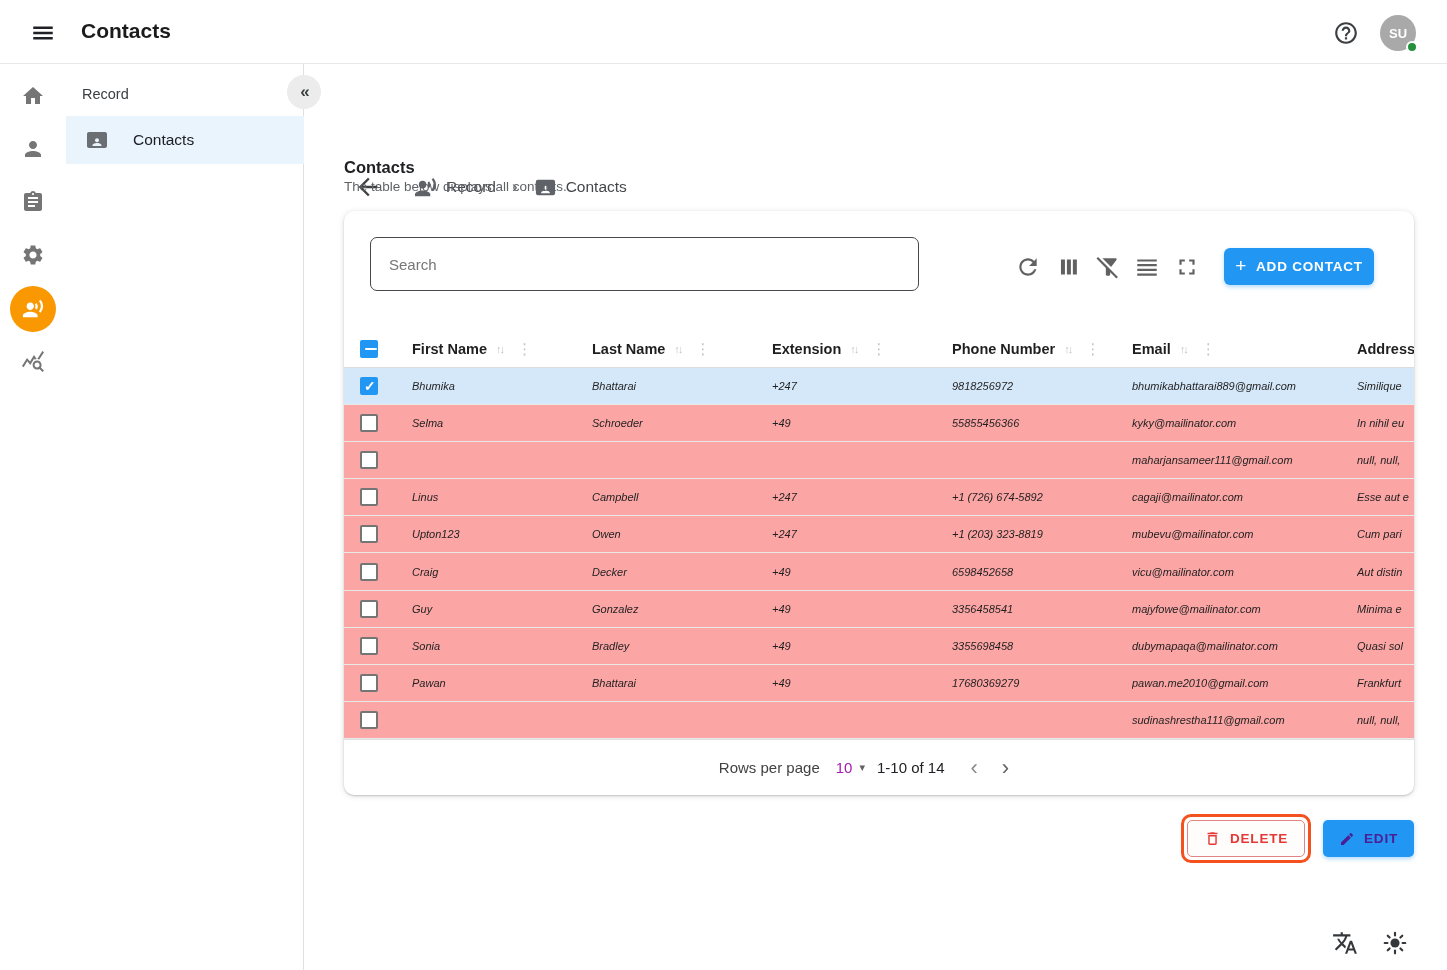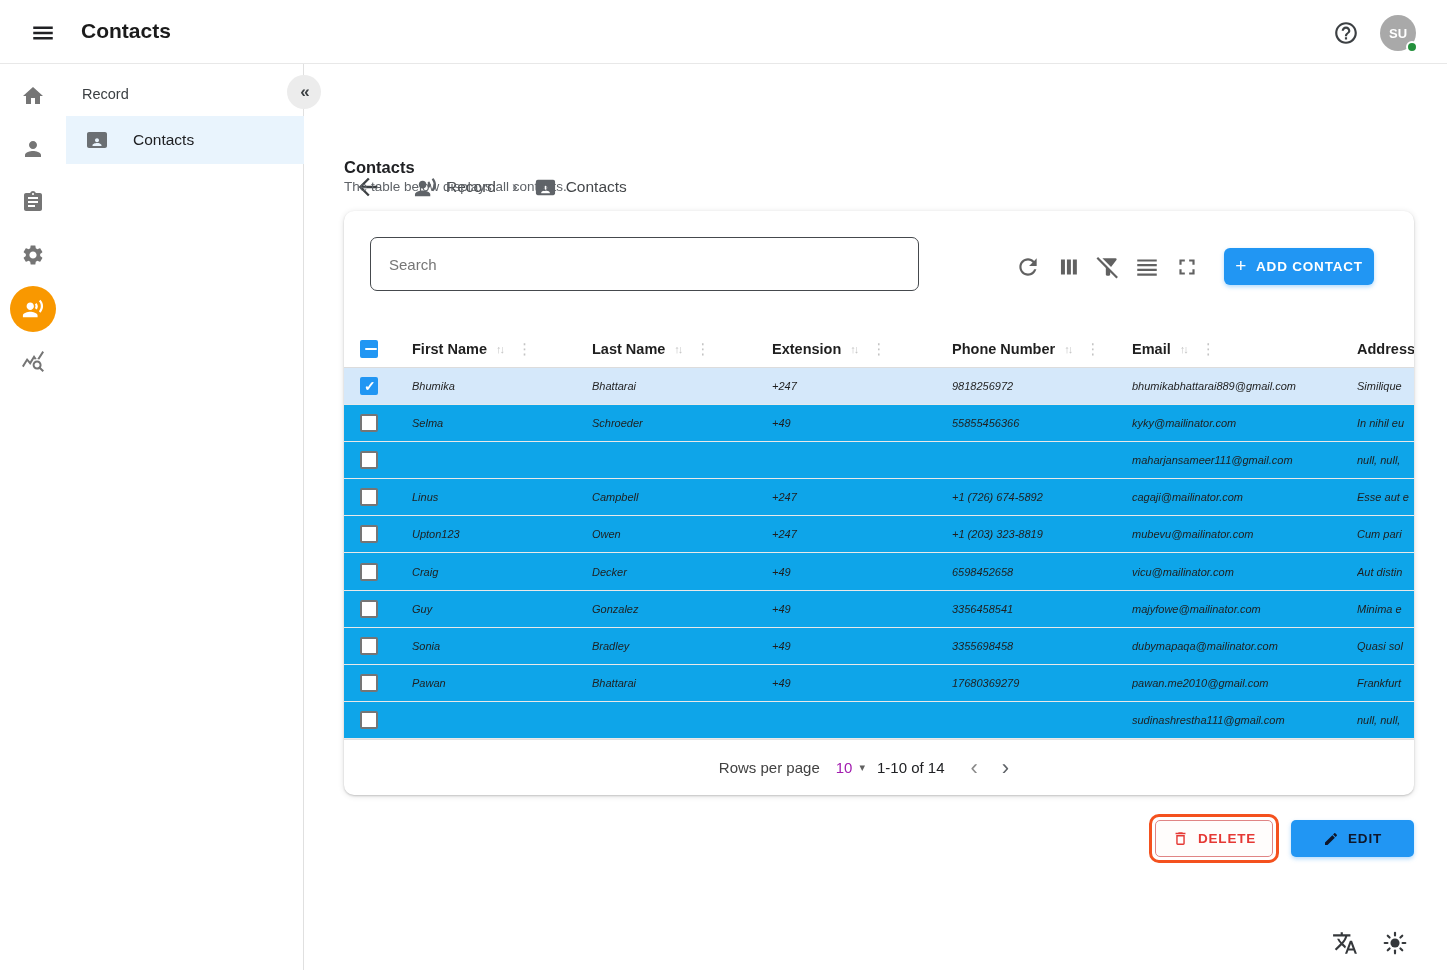--- a/index.html
+++ b/index.html
@@ -65,21 +65,21 @@
   .add-btn .plus { font-size:19px; font-weight:400; margin-top:-2px; }
 
   
   .grid-row { display:grid; grid-template-columns:68px 180px 180px 180px 180px 225px 180px; align-items:center; }
   .thead { position:absolute; left:0; top:119px; width:1070px; height:38px; border-bottom:1px solid #dcdcdc; }
   .th { display:flex; align-items:center; font-size:14.5px; font-weight:700; color:#1f1f1f; white-space:nowrap;
     overflow:visible; cursor:pointer; }
   .sort-ic { font-size:11px; color:#c4c4c4; margin-left:9px; letter-spacing:-2px; }
   .col-menu { font-size:15px; color:#c4c4c4; margin-left:14px; font-weight:400; cursor:pointer; }
   .tbody { position:absolute; left:0; top:157px; width:1070px; }
-  .trow { height:37.1px; border-bottom:1px solid #e9e9e9; cursor:pointer; background:#0ea5e9; }
+  .trow { height:37.1px; border-bottom:1px solid #e9e9e9; cursor:pointer; background:#fca5a5; }
   .trow.selected { background:#d5e8fa; }
   .td { font-size:11px; color:#1f1f1f; white-space:nowrap; overflow:hidden;font-style:italic; }
   .cb-wrap { padding-left:16px; }
   .cb { width:18px; height:18px; border:2px solid #757575; border-radius:2px; background:#fff; position:relative; cursor:pointer; }
   .cb.checked { background:#2196f3; border-color:#2196f3; }
   .cb.checked::after { content:"✓"; position:absolute; left:2px; top:-1px; color:#fff; font-size:14px; font-weight:700; }
   .cb.indeterminate { background:#2196f3; border-color:#2196f3; }
   .cb.indeterminate::after { content:""; position:absolute; left:3px; top:6px; width:12px; height:2.5px; background:#fff; border-radius:1px; }
 
   
@@ -94,23 +94,23 @@
   .pg-prev { margin-left:20px; color:#8a8a8a; }
   .pg-next { margin-left:12px; color:#5f6368; }
 
   
   .actions { position:absolute; left:0; top:750px; width:1110px; display:flex; justify-content:flex-end; gap:12px; }
   .delete-ring { border:3px solid #f4511e; border-radius:10px; padding:3px; }
   .delete-btn { height:37px; min-width:95px; background:#fffdfc; color:#e53935; border:1px solid #e08585;
     border-radius:5px; font-size:13.5px; font-weight:700; letter-spacing:.8px; cursor:pointer;
     display:flex; align-items:center; justify-content:center; gap:9px; padding:0 16px;
     font-family:"Liberation Sans", sans-serif; }
-  .edit-btn { height:37px; min-width:84px; margin-top:6px; background:#2196f3; color:#0f172a; border:none;
+  .edit-btn { height:37px; min-width:84px; margin-top:6px; background:#2196f3; color:#4c1d95; border:none;
     border-radius:5px; font-size:13.5px; font-weight:700; letter-spacing:.8px; cursor:pointer;
-    display:flex; align-items:center; justify-content:center; gap:9px; padding:0 32px;
+    display:flex; align-items:center; justify-content:center; gap:9px; padding:0 16px;
     box-shadow:0 2px 4px rgba(33,150,243,.35); font-family:"Liberation Sans", sans-serif; }
 
   .corner-btn { position:absolute; top:866px; width:26px; height:26px; color:#35383b; cursor:pointer; }
   .translate-btn { left:1028px; }
   .theme-btn { left:1078px; }
 </style>
 </head>
 <body>
 
 <div class="topbar">

